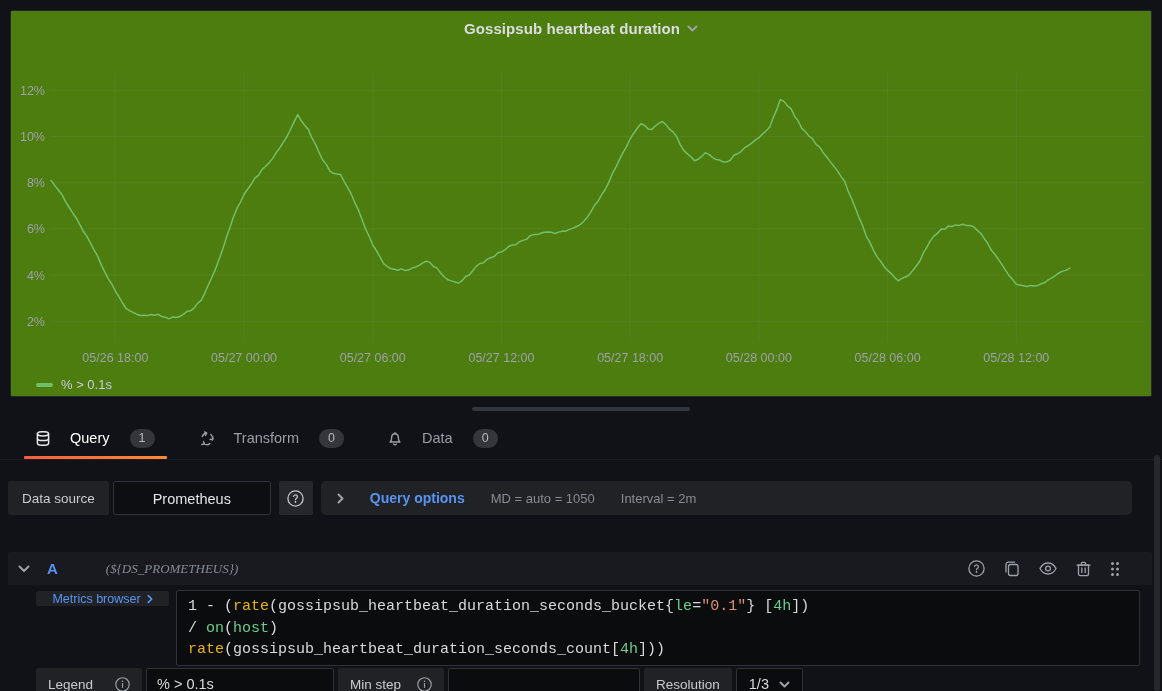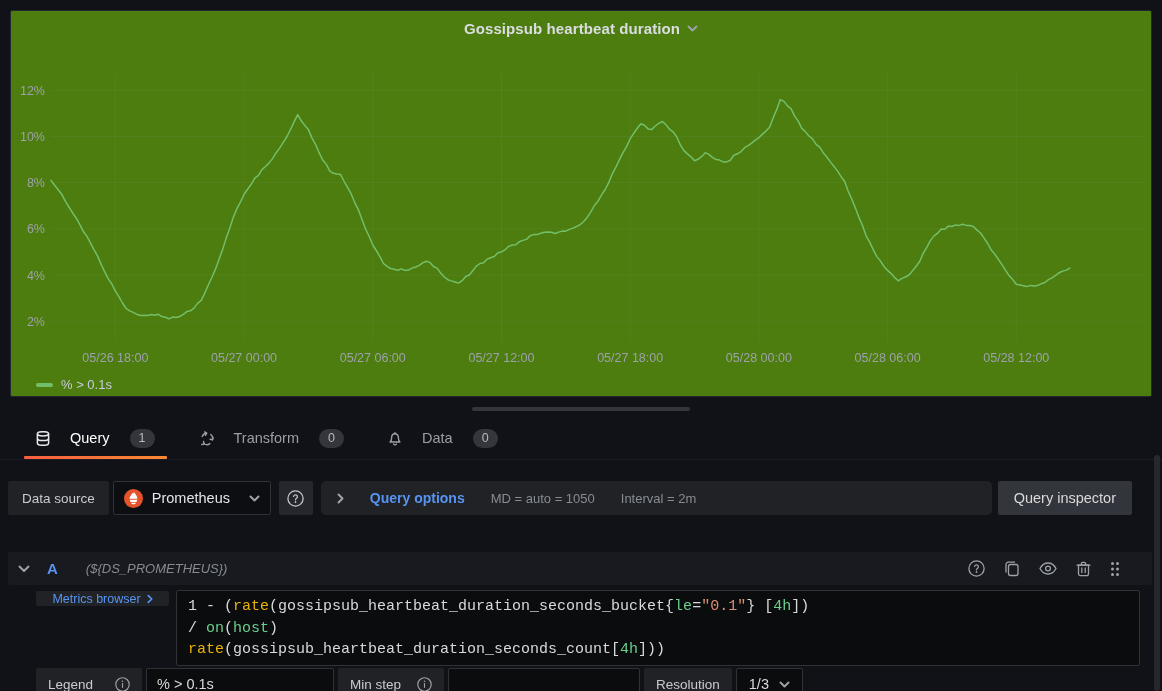--- a/index.html
+++ b/index.html
@@ -27,32 +27,32 @@
   .tab .tab-label { font-weight:500; }
   .tab.active { color:#ffffff; }
   .tab.active::after { content:""; position:absolute; left:0; right:0; bottom:0; height:3px; border-radius:1px;
       background:linear-gradient(90deg,#f55f3e,#ff8833); }
   .badge { min-width:25px; height:19px; padding:0 8px; border-radius:10px; background:#34363c; color:#b5b8bd; font-size:12.5px; display:flex; align-items:center; justify-content:center; }
   .tab svg { flex:0 0 auto; }
 
   
   #toolbar { left:8px; top:481px; width:1124px; height:34px; display:flex; align-items:stretch; }
   .chip { background:#202226; border-radius:2px; display:flex; align-items:center; padding:0 14px; font-size:13.5px; font-weight:500; color:#c9cbd1; }
-  #ds-select { margin-left:4px; width:158px; background:#0d0e12; border:1px solid #2e3138; border-radius:2px; display:flex; align-items:center; padding:0 10px; gap:9px; cursor:pointer; }
+  #ds-select { margin-left:4px; width:158px; background:#0d0e12; border:1px solid #2e3138; border-radius:2px; display:flex; align-items:center; padding:0 10px; gap:9px; cursor:pointer;flex-direction:column; }
   #ds-select .val { font-size:14.5px; color:#e3e4e8; flex:1; }
   #ds-help { margin-left:8px; width:34px; background:#25272d; border-radius:2px; display:flex; align-items:center; justify-content:center; cursor:pointer; }
   #qopts { margin-left:8px; flex:1; background:#202226; border-radius:5px; display:flex; align-items:center; padding:0 16px; gap:26px; cursor:pointer; }
   #qopts-label { color:#5794f2; font-size:14px; font-weight:600; }
   .dim { color:#878c94; font-size:13px; }
   #inspector-btn { margin-left:6px; background:#32353b; border:none; border-radius:2px; padding:0 16px; color:#d8d9da; font-size:14.5px; font-weight:500; font-family:inherit; cursor:pointer; }
 
   
   #qrow-header { left:8px; top:552px; width:1144px; height:33px; background:#181a20; border-radius:2px; display:flex; align-items:center; padding:0 10px; }
   #qrow-refid { color:#5794f2; font-size:15px; font-weight:600; margin-left:17px; }
-  #qrow-dsvar { color:#868b93; font-size:13px; font-style:italic; margin-left:28px; }
+  #qrow-dsvar { color:#868b93; font-size:13px; font-style:italic; margin-left:48px;font-family:Liberation Serif, serif; }
   #qrow-actions { margin-left:auto; margin-right:20px; display:flex; align-items:center; gap:15px; }
   .icon-btn { background:none; border:none; padding:2px; cursor:pointer; display:flex; color:#9da2a8; }
 
   
   #metrics-browser { left:36px; top:591px; width:133px; height:15px; background:#202226; border-radius:2px; display:flex; align-items:center; justify-content:center; gap:6px; color:#5794f2; font-size:12.5px; font-weight:500; cursor:pointer; }
   #code-box { left:176px; top:590px; width:964px; height:76px; background:#0b0c0e; border:1px solid #2f3136; border-radius:2px; padding:5px 11px; font-family:"Liberation Mono","DejaVu Sans Mono",monospace; font-size:15px; line-height:21.5px; white-space:pre; cursor:text; }
   .tok-p { color:#d8d9da; } .tok-f { color:#eab308;text-align:right; } .tok-k { color:#6ccf8e; } .tok-s { color:#e08e72; }
 
   
   #options-row { left:36px; top:668px; height:32px; display:flex; align-items:stretch; gap:4px; }
@@ -164,21 +164,20 @@
       </svg>
   </div>
   <div id="qopts">
     <svg class="chev" width="7" height="11" viewBox="0 0 7 11">
         <polyline points="1.5,1.5 5.5,5.5 1.5,9.5"></polyline>
       </svg>
     <span id="qopts-label">Query options</span>
     <span class="dim">MD = auto = 1050</span>
     <span class="dim">Interval = 2m</span>
   </div>
-  <button id="inspector-btn">Query inspector</button>
 </div>
 
 <div id="qrow-header" class="abs">
   <svg class="chev" width="12" height="8" viewBox="0 0 12 8">
       <polyline points="1.5,1.5 6,6 10.5,1.5"></polyline>
     </svg>
   <span id="qrow-refid">A</span>
   <span id="qrow-dsvar">(${DS_PROMETHEUS})</span>
   <div id="qrow-actions">
     <button class="icon-btn">

